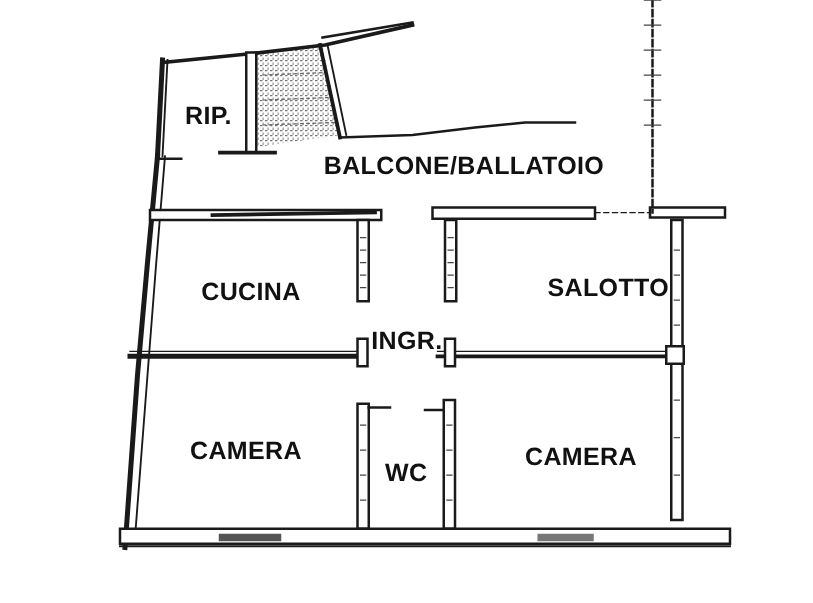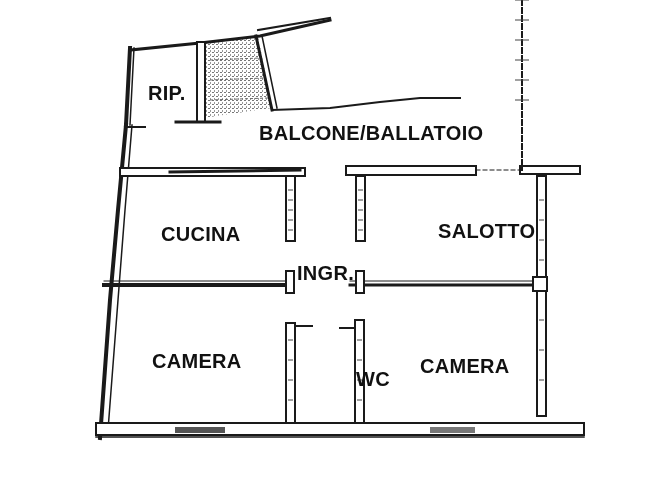--- a/index.html
+++ b/index.html
@@ -90,14 +90,14 @@
     <path d="M515,0 L529,0 M515,20 L529,20 M515,40 L529,40 M515,60 L529,60 M515,80 L529,80 M515,100 L529,100"></path>
   </g>
 </svg>
 
 <div class="label" style="left:148px; top:82px;">RIP.</div>
 <div class="label" style="left:259px; top:122px;">BALCONE/BALLATOIO</div>
 <div class="label" style="left:161px; top:223px;">CUCINA</div>
 <div class="label" style="left:297px; top:243px;margin-top:19px;">INGR.</div>
 <div class="label" style="left:438px; top:220px;">SALOTTO</div>
 <div class="label" style="left:152px; top:350px;">CAMERA</div>
-<div class="label" style="left:308px; top:368px;margin-left:48px;">WC</div>
+<div class="label" style="left:308px; top:368px;">WC</div>
 <div class="label" style="left:420px; top:355px;">CAMERA</div>
 
 </body></html>

